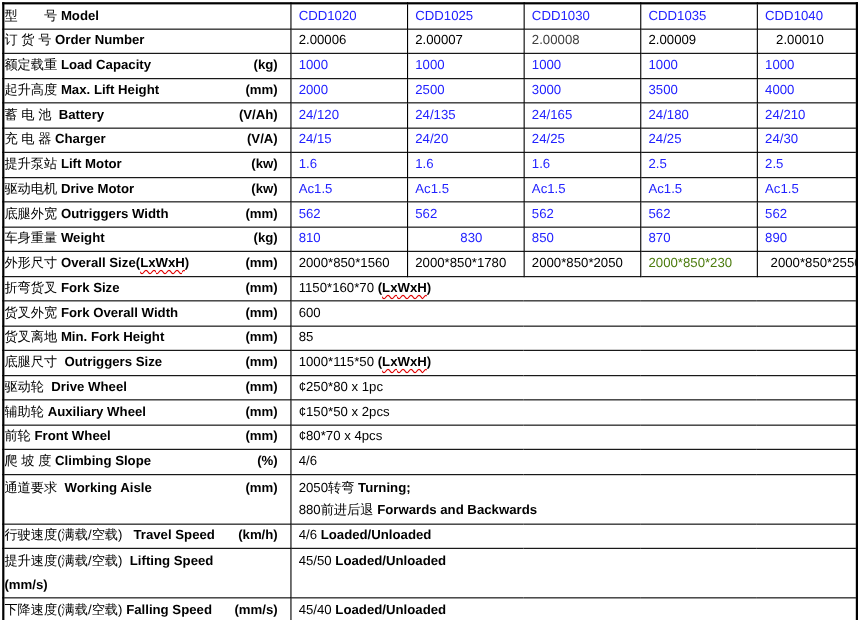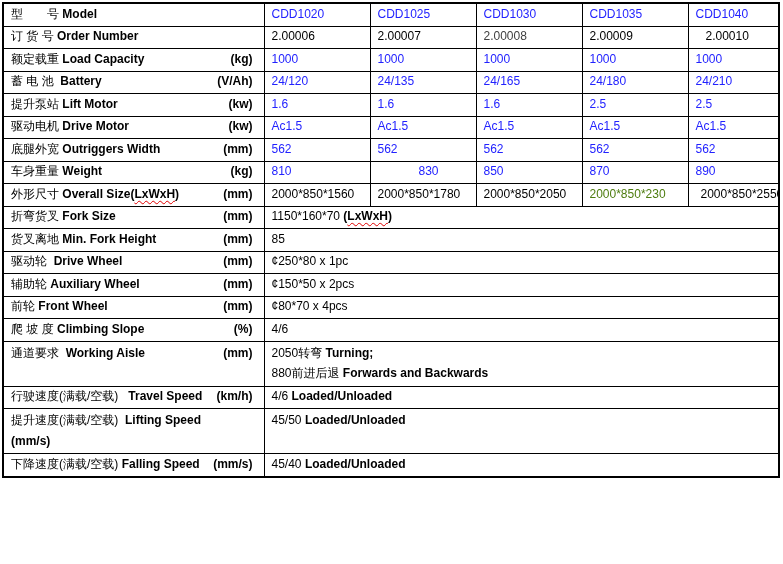--- a/index.html
+++ b/index.html
@@ -23,21 +23,21 @@
   td {
     border: 1px solid #000000;
     height: 21.5px;
     padding: 0;
     vertical-align: middle;
     line-height: 1.3;
     overflow: hidden;
   }
   tr.tall td { height: 43px; vertical-align: top; padding-top: 1px; }
   tr.tall .lbl-line, tr.tall .val-line { line-height: 20.5px; }
-  .lbl { padding-left: 7px; }
+  .lbl { }
   .lbl-line { display: flex; align-items: center; }
   .unit { margin-left: auto; padding-right: 11px; }
   .part, .parts { white-space: pre; }
   .val { padding-left: 7px; }
   .b { font-weight: bold; }
   .sq {
     text-decoration-line: underline;
     text-decoration-style: wavy;
     text-decoration-color: #e00000;
     text-decoration-thickness: 1px;
@@ -90,33 +90,59 @@
         </td>
         <td class="val" style="color: rgb(34, 34, 255);">1000</td>
         <td class="val" style="color: rgb(34, 34, 255);">1000</td>
         <td class="val" style="color: rgb(34, 34, 255);">1000</td>
         <td class="val" style="color: rgb(34, 34, 255);">1000</td>
         <td class="val" style="color: rgb(34, 34, 255);">1000</td>
       </tr>
       <tr>
         <td class="lbl">
           <div class="lbl-line">
+            <span class="parts"><span class="part">起升高度 </span><span class="part b">Max. Lift Height</span></span>
+            <span class="unit b">(mm)</span>
+          </div>
+        </td>
+        <td class="val" style="color: rgb(34, 34, 255);">2000</td>
+        <td class="val" style="color: rgb(34, 34, 255);">2500</td>
+        <td class="val" style="color: rgb(34, 34, 255);">3000</td>
+        <td class="val" style="color: rgb(34, 34, 255);">3500</td>
+        <td class="val" style="color: rgb(34, 34, 255);">4000</td>
+      </tr>
+      <tr>
+        <td class="lbl">
+          <div class="lbl-line">
             <span class="parts"><span class="part">蓄 电 池  </span><span class="part b">Battery</span></span>
             <span class="unit b">(V/Ah)</span>
           </div>
         </td>
         <td class="val" style="color: rgb(34, 34, 255);">24/120</td>
         <td class="val" style="color: rgb(34, 34, 255);">24/135</td>
         <td class="val" style="color: rgb(34, 34, 255);">24/165</td>
         <td class="val" style="color: rgb(34, 34, 255);">24/180</td>
         <td class="val" style="color: rgb(34, 34, 255);">24/210</td>
       </tr>
       <tr>
         <td class="lbl">
           <div class="lbl-line">
+            <span class="parts"><span class="part">充 电 器 </span><span class="part b">Charger</span></span>
+            <span class="unit b">(V/A)</span>
+          </div>
+        </td>
+        <td class="val" style="color: rgb(34, 34, 255);">24/15</td>
+        <td class="val" style="color: rgb(34, 34, 255);">24/20</td>
+        <td class="val" style="color: rgb(34, 34, 255);">24/25</td>
+        <td class="val" style="color: rgb(34, 34, 255);">24/25</td>
+        <td class="val" style="color: rgb(34, 34, 255);">24/30</td>
+      </tr>
+      <tr>
+        <td class="lbl">
+          <div class="lbl-line">
             <span class="parts"><span class="part">提升泵站 </span><span class="part b">Lift Motor</span></span>
             <span class="unit b">(kw)</span>
           </div>
         </td>
         <td class="val" style="color: rgb(34, 34, 255);">1.6</td>
         <td class="val" style="color: rgb(34, 34, 255);">1.6</td>
         <td class="val" style="color: rgb(34, 34, 255);">1.6</td>
         <td class="val" style="color: rgb(34, 34, 255);">2.5</td>
         <td class="val" style="color: rgb(34, 34, 255);">2.5</td>
       </tr>
@@ -179,26 +205,48 @@
             <span class="unit b">(mm)</span>
           </div>
         </td>
         <td colspan="5" class="val">
           <div class="val-line"><span class="part">1150*160*70 </span><span class="part b">(</span><span class="part b sq">LxWxH</span><span class="part b">)</span></div>
         </td>
       </tr>
       <tr>
         <td class="lbl">
           <div class="lbl-line">
+            <span class="parts"><span class="part">货叉外宽 </span><span class="part b">Fork Overall Width</span></span>
+            <span class="unit b">(mm)</span>
+          </div>
+        </td>
+        <td colspan="5" class="val">
+          <div class="val-line"><span class="part">600</span></div>
+        </td>
+      </tr>
+      <tr>
+        <td class="lbl">
+          <div class="lbl-line">
             <span class="parts"><span class="part">货叉离地 </span><span class="part b">Min. Fork Height</span></span>
             <span class="unit b">(mm)</span>
           </div>
         </td>
         <td colspan="5" class="val">
           <div class="val-line"><span class="part">85</span></div>
+        </td>
+      </tr>
+      <tr>
+        <td class="lbl">
+          <div class="lbl-line">
+            <span class="parts"><span class="part">底腿尺寸  </span><span class="part b">Outriggers Size</span></span>
+            <span class="unit b">(mm)</span>
+          </div>
+        </td>
+        <td colspan="5" class="val">
+          <div class="val-line"><span class="part">1000*115*50 </span><span class="part b">(</span><span class="part b sq">LxWxH</span><span class="part b">)</span></div>
         </td>
       </tr>
       <tr>
         <td class="lbl">
           <div class="lbl-line">
             <span class="parts"><span class="part">驱动轮  </span><span class="part b">Drive Wheel</span></span>
             <span class="unit b">(mm)</span>
           </div>
         </td>
         <td colspan="5" class="val">

